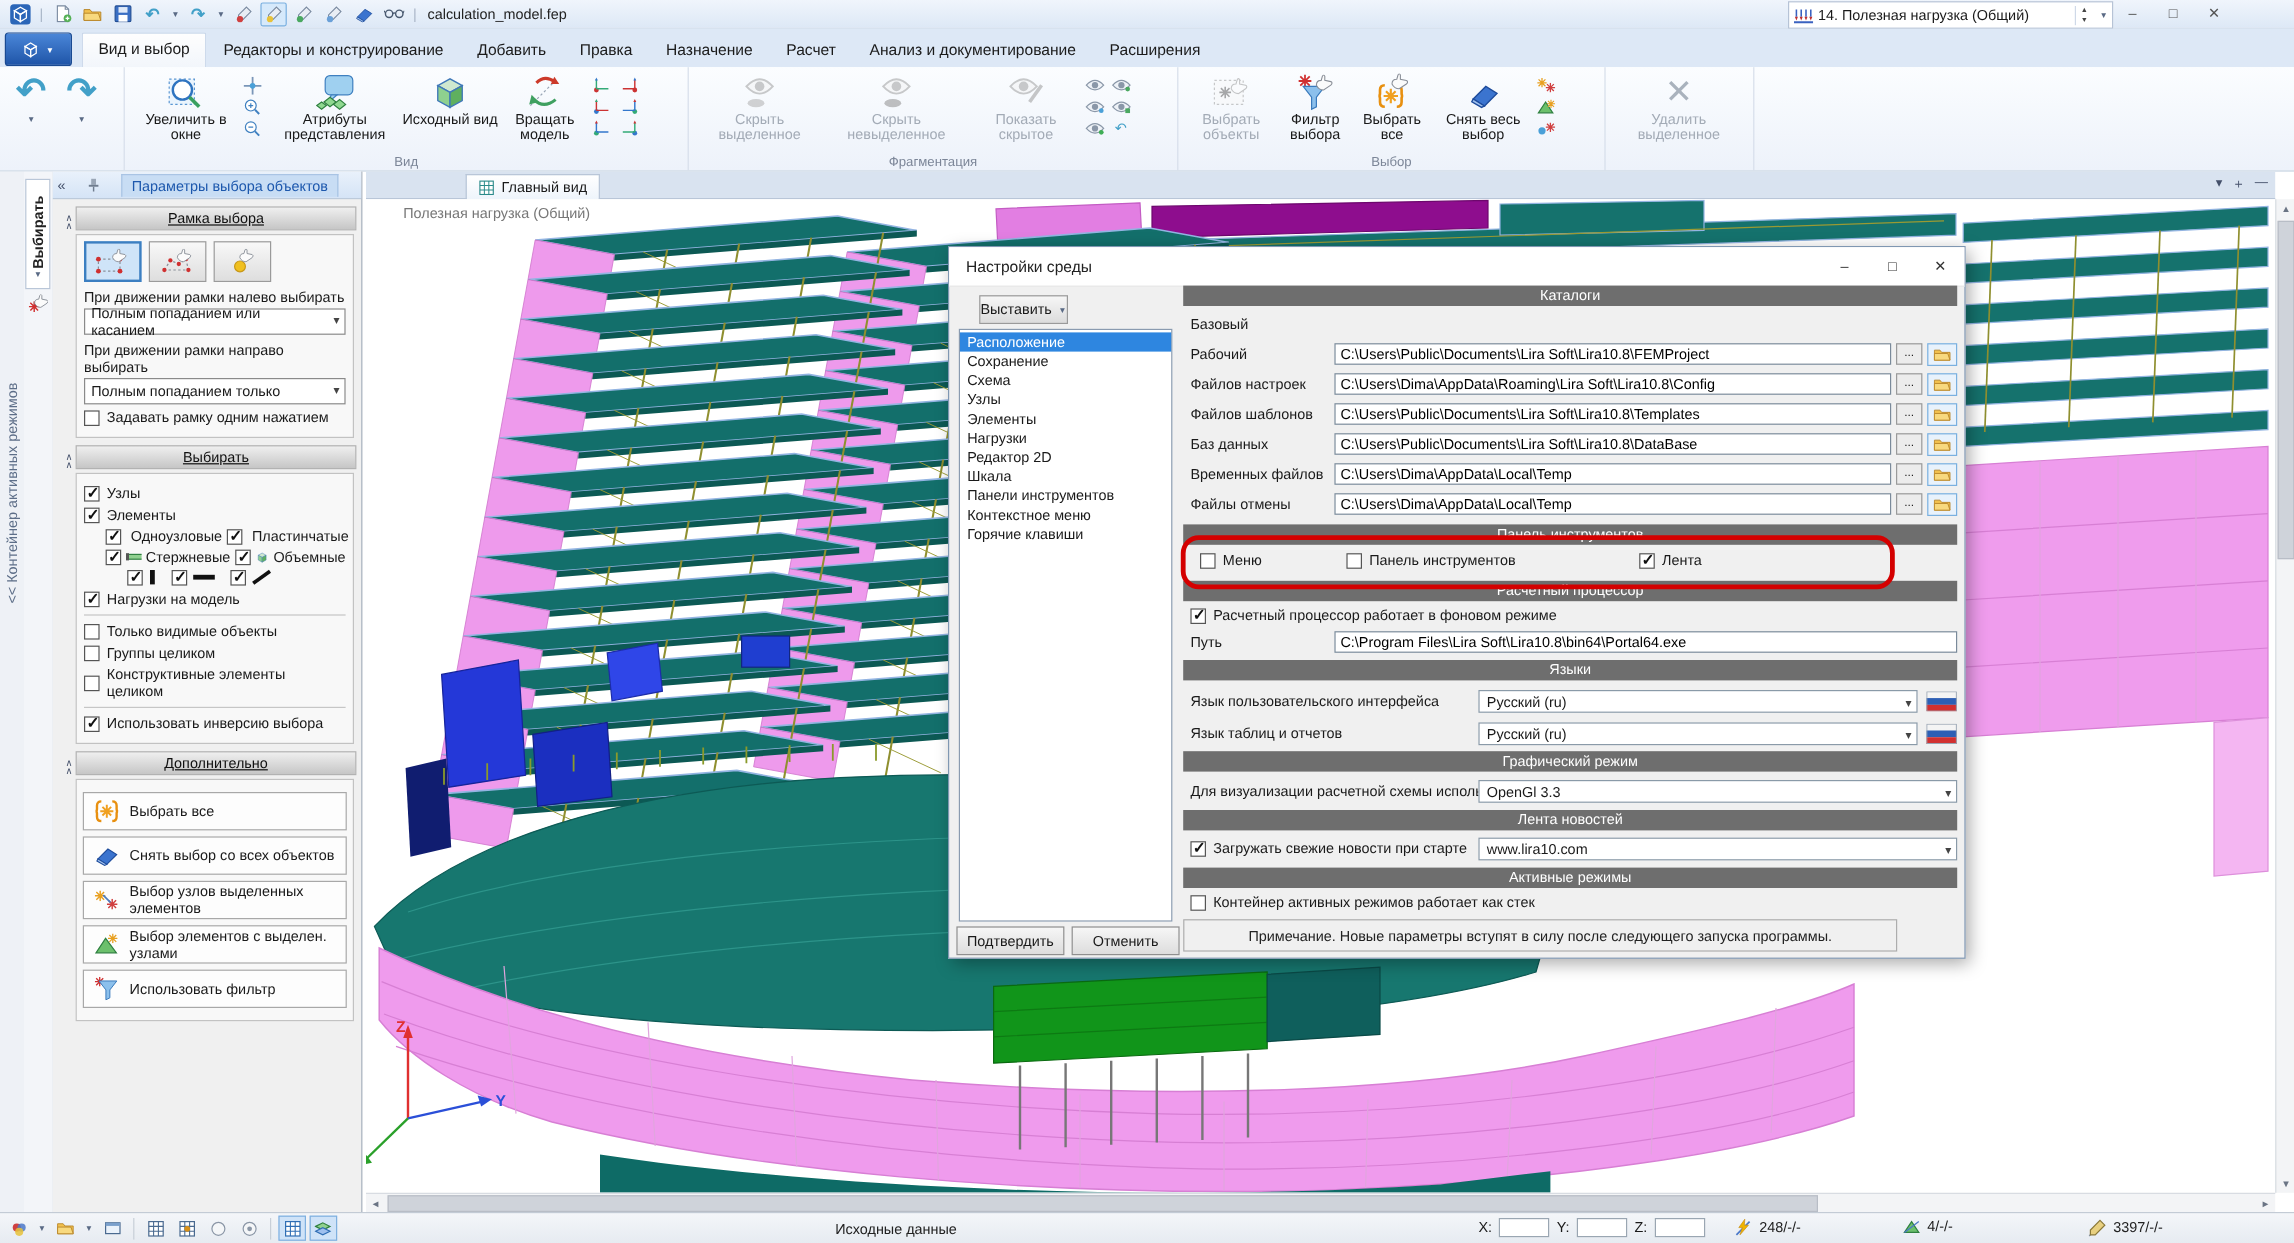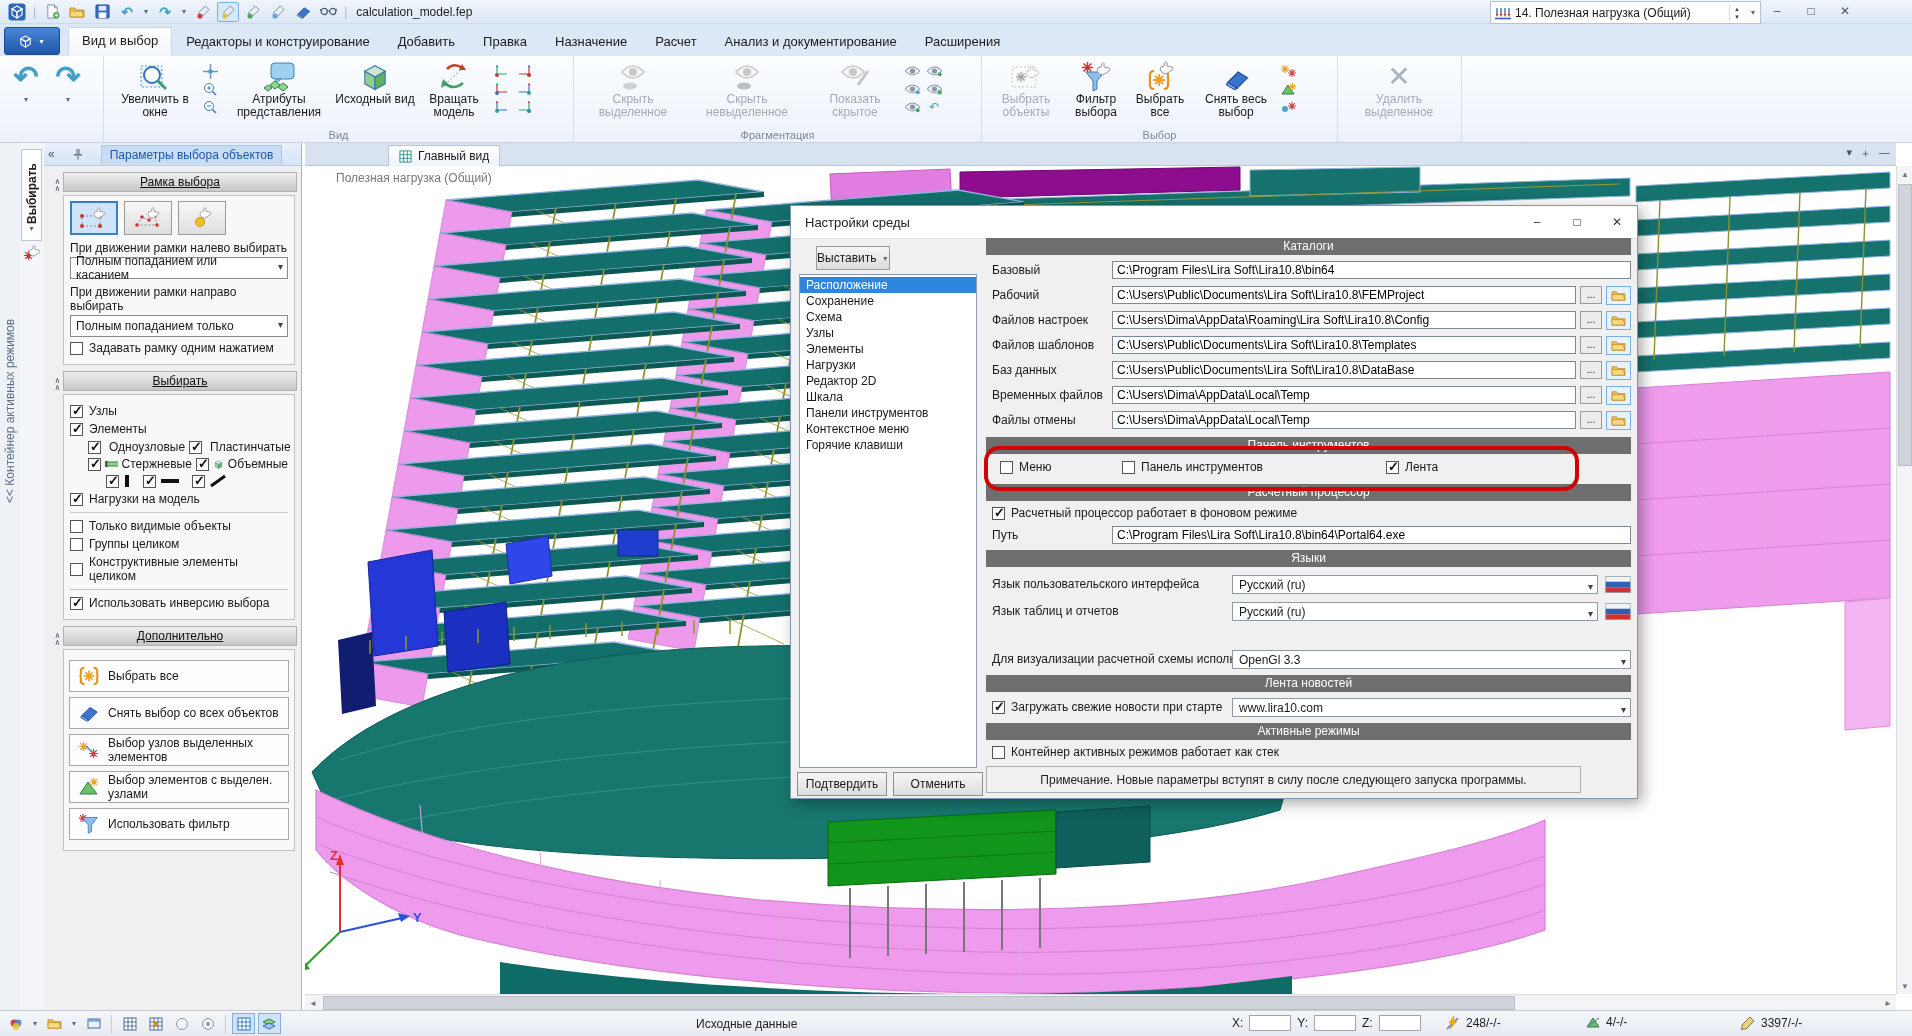--- a/index.html
+++ b/index.html
@@ -947,21 +947,20 @@
       <div class="nav-item">Шкала</div>
       <div class="nav-item">Панели инструментов</div>
       <div class="nav-item">Контекстное меню</div>
       <div class="nav-item">Горячие клавиши</div>
     </div>
 
     <div class="dhead" style="top:32px">Каталоги</div>
 
     <div class="drow" style="top:54px">
       <span class="dlabel">Базовый</span>
-      <input class="dinput" value="C:\Program Files\Lira Soft\Lira10.8\bin64" style="">
     </div>
     <div class="drow" style="top:79px">
       <span class="dlabel">Рабочий</span>
       <input class="dinput" value="C:\Users\Public\Documents\Lira Soft\Lira10.8\FEMProject" style="">
       <span class="dmini">...</span>
       <span class="dfold">
           <svg width="15" height="13">
             <use href="#sym-folder"></use>
           </svg>
         </span>
@@ -1019,21 +1018,21 @@
 
     <div class="dhead" style="top:231px">Панель инструментов</div>
     <div class="dck" style="left:209px;top:254px">
       <span class="box"></span>
       <span>Меню</span>
     </div>
     <div class="dck" style="left:331px;top:254px">
       <span class="box"></span>
       <span>Панель инструментов</span>
     </div>
-    <div class="dck" style="left:595px;top:254px">
+    <div class="dck" style="left:575px;top:254px">
       <span class="box c"></span>
       <span>Лента</span>
     </div>
     <div class="redbox"></div>
 
     <div class="dhead" style="top:278px">Расчетный процессор</div>
     <div class="dck" style="left:201px;top:300px">
       <span class="box c"></span>
       <span>Расчетный процессор работает в фоновом режиме</span>
     </div>
@@ -1051,20 +1050,21 @@
         </svg>
     </div>
     <div class="drow" style="top:395px">
       <span class="dlabel" style="width:240px">Язык таблиц и отчетов</span>
       <div class="combo"><span>Русский (ru)</span></div>
       <svg width="26" height="17" viewBox="0 0 24 16" style="margin-left:7px;flex:none">
           <use href="#sym-flag-ru"></use>
         </svg>
     </div>
 
+    <div class="dhead" style="top:420px">Графический режим</div>
     <div class="drow" style="top:443px">
       <span class="dlabel" style="width:240px">Для визуализации расчетной схемы использовать:</span>
       <div class="combo"><span>OpenGl 3.3</span></div>
     </div>
 
     <div class="dhead" style="top:469px">Лента новостей</div>
     <div class="drow" style="top:491px">
       <span class="dlabel" style="width:240px;display:flex;align-items:center;gap:6px">
         <span class="box c"></span>
         <span>Загружать свежие новости при старте</span>

